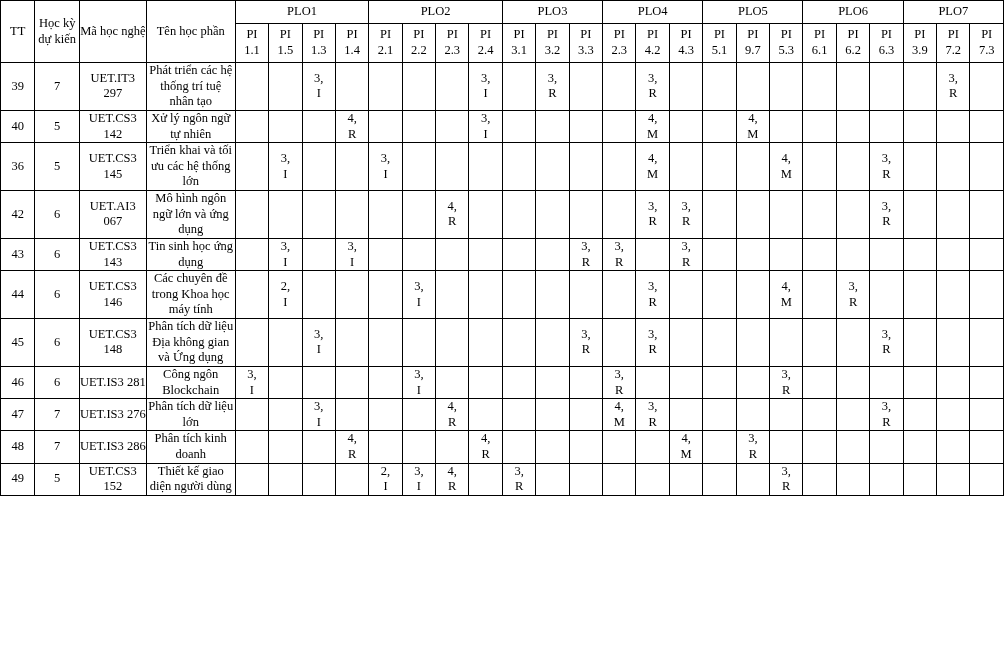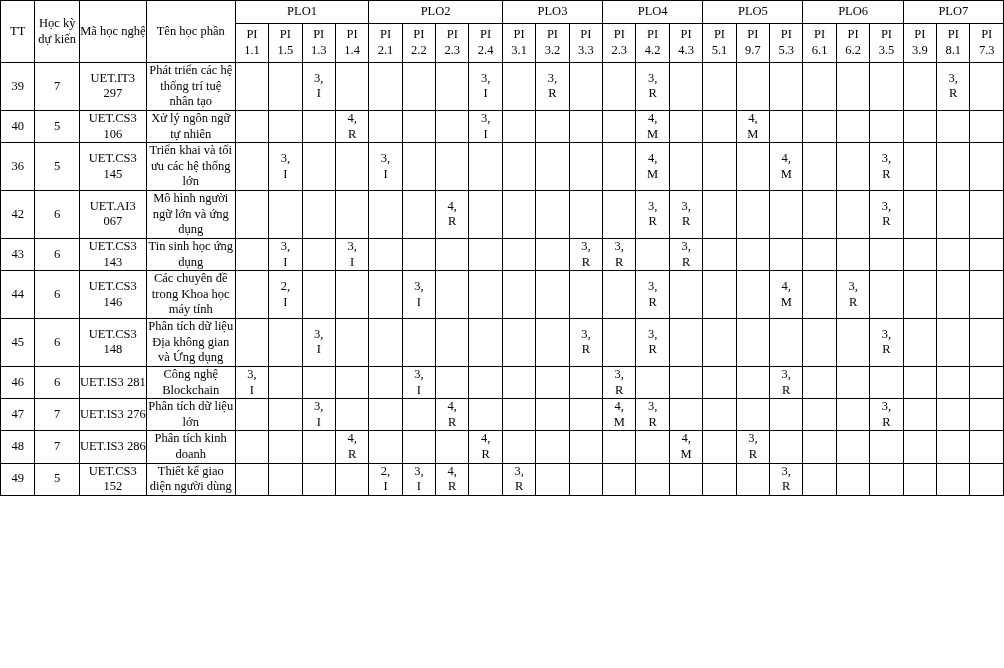--- a/index.html
+++ b/index.html
@@ -185,29 +185,29 @@
         <th class="hdr-pi">
           <span class="pi-label">PI</span>
           <span class="pi-label">6.1</span>
         </th>
         <th class="hdr-pi">
           <span class="pi-label">PI</span>
           <span class="pi-label">6.2</span>
         </th>
         <th class="hdr-pi">
           <span class="pi-label">PI</span>
-          <span class="pi-label">3.5</span>
+          <span class="pi-label">6.3</span>
         </th>
         <th class="hdr-pi">
           <span class="pi-label">PI</span>
           <span class="pi-label">3.9</span>
         </th>
         <th class="hdr-pi">
           <span class="pi-label">PI</span>
-          <span class="pi-label">8.1</span>
+          <span class="pi-label">7.2</span>
         </th>
         <th class="hdr-pi">
           <span class="pi-label">PI</span>
           <span class="pi-label">7.3</span>
         </th>
       </tr>
   </thead>
   <tbody id="matrix-body">
       <tr>
         <td class="cell-idx">39</td>
@@ -249,21 +249,21 @@
         <td class="cell-val"></td>
         <td class="cell-val">
           <span>3,</span>
           <span>R</span>
         </td>
         <td class="cell-val"></td>
       </tr>
       <tr>
         <td class="cell-idx">40</td>
         <td class="cell-sem">5</td>
-        <td class="cell-code">UET.CS3 106</td>
+        <td class="cell-code">UET.CS3 142</td>
         <td class="cell-name">Xử lý ngôn ngữ tự nhiên</td>
         <td class="cell-val"></td>
         <td class="cell-val"></td>
         <td class="cell-val"></td>
         <td class="cell-val">
           <span>4,</span>
           <span>R</span>
         </td>
         <td class="cell-val"></td>
         <td class="cell-val"></td>
@@ -335,21 +335,21 @@
           <span>R</span>
         </td>
         <td class="cell-val"></td>
         <td class="cell-val"></td>
         <td class="cell-val"></td>
       </tr>
       <tr>
         <td class="cell-idx">42</td>
         <td class="cell-sem">6</td>
         <td class="cell-code">UET.AI3 067</td>
-        <td class="cell-name">Mô hình người ngữ lớn và ứng dụng</td>
+        <td class="cell-name">Mô hình ngôn ngữ lớn và ứng dụng</td>
         <td class="cell-val"></td>
         <td class="cell-val"></td>
         <td class="cell-val"></td>
         <td class="cell-val"></td>
         <td class="cell-val"></td>
         <td class="cell-val"></td>
         <td class="cell-val">
           <span>4,</span>
           <span>R</span>
         </td>
@@ -505,21 +505,21 @@
           <span>R</span>
         </td>
         <td class="cell-val"></td>
         <td class="cell-val"></td>
         <td class="cell-val"></td>
       </tr>
       <tr>
         <td class="cell-idx">46</td>
         <td class="cell-sem">6</td>
         <td class="cell-code">UET.IS3 281</td>
-        <td class="cell-name">Công nghệ Blockchain</td>
+        <td class="cell-name">Công ngôn Blockchain</td>
         <td class="cell-val">
           <span>3,</span>
           <span>I</span>
         </td>
         <td class="cell-val"></td>
         <td class="cell-val"></td>
         <td class="cell-val"></td>
         <td class="cell-val"></td>
         <td class="cell-val">
           <span>3,</span>

